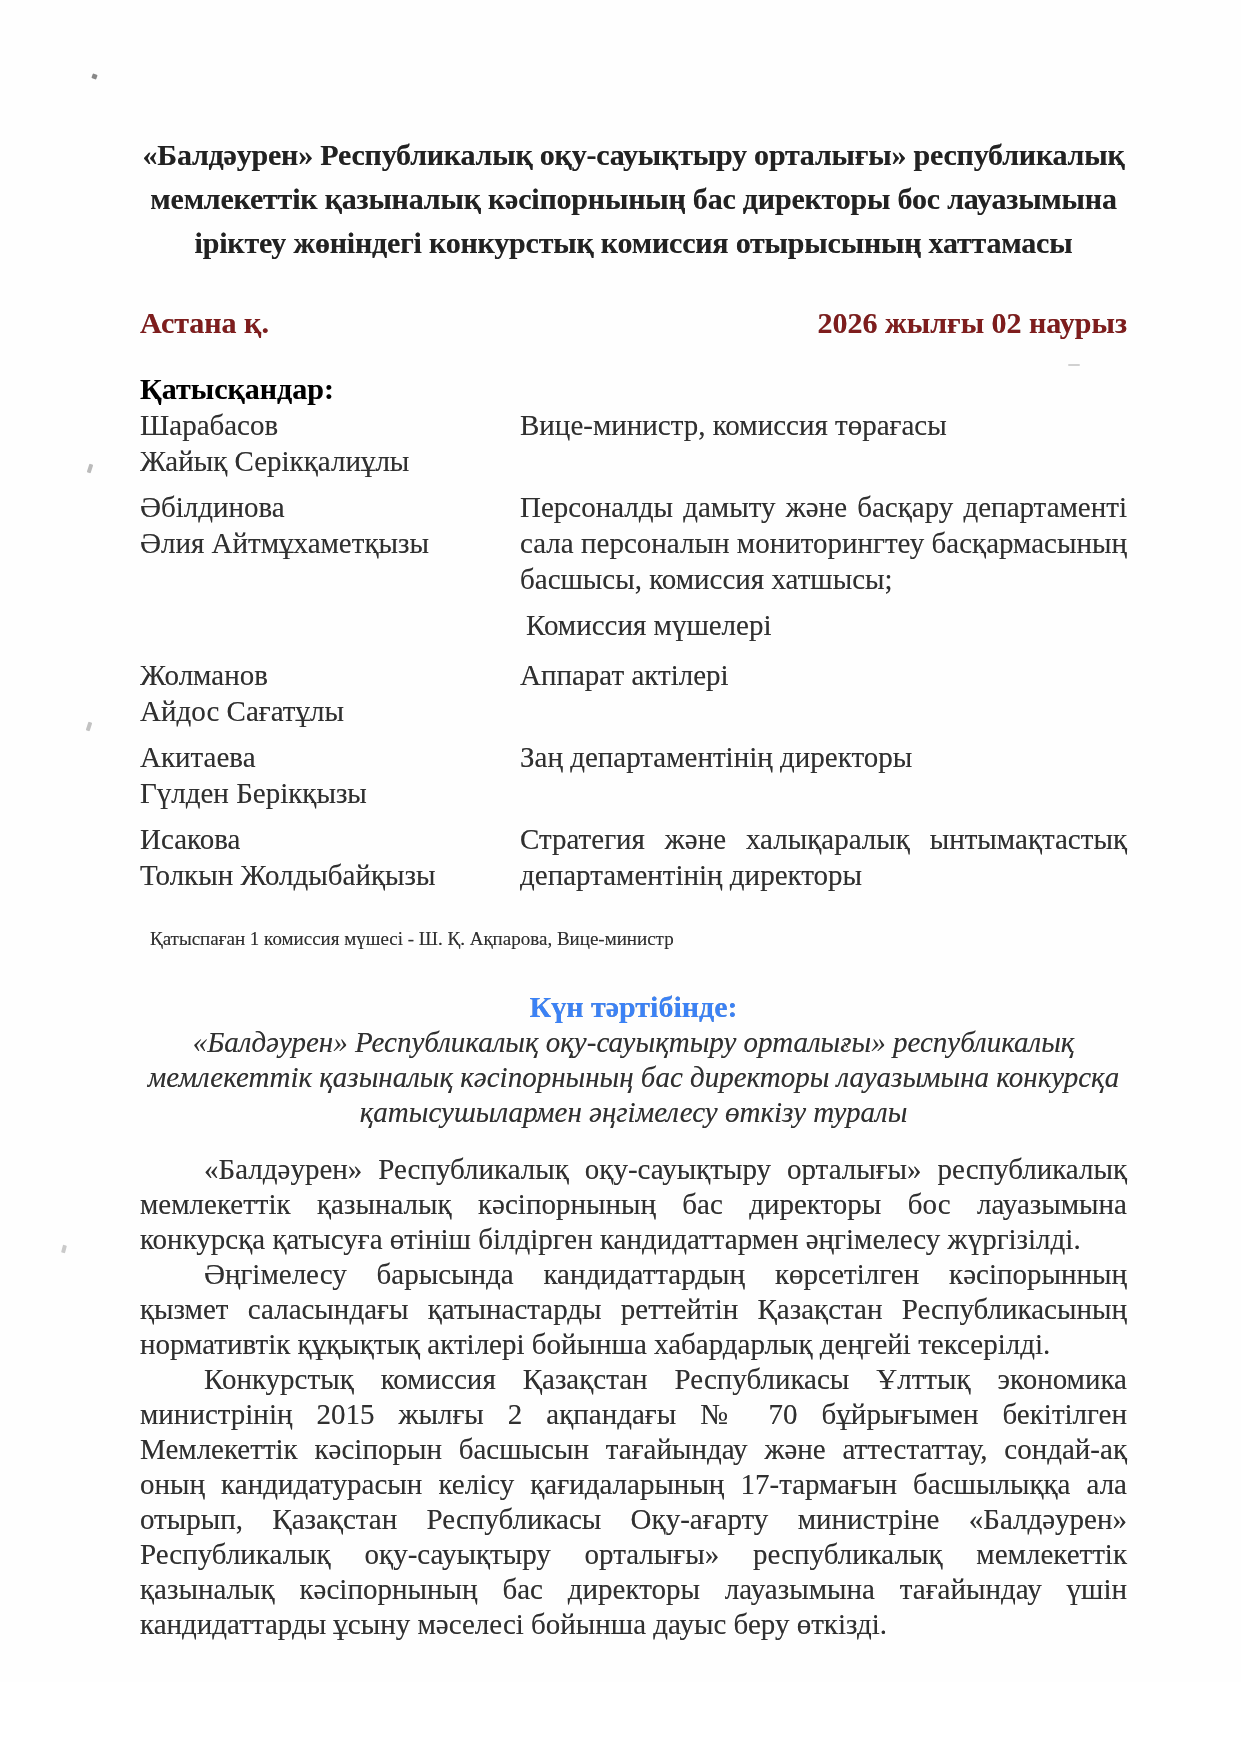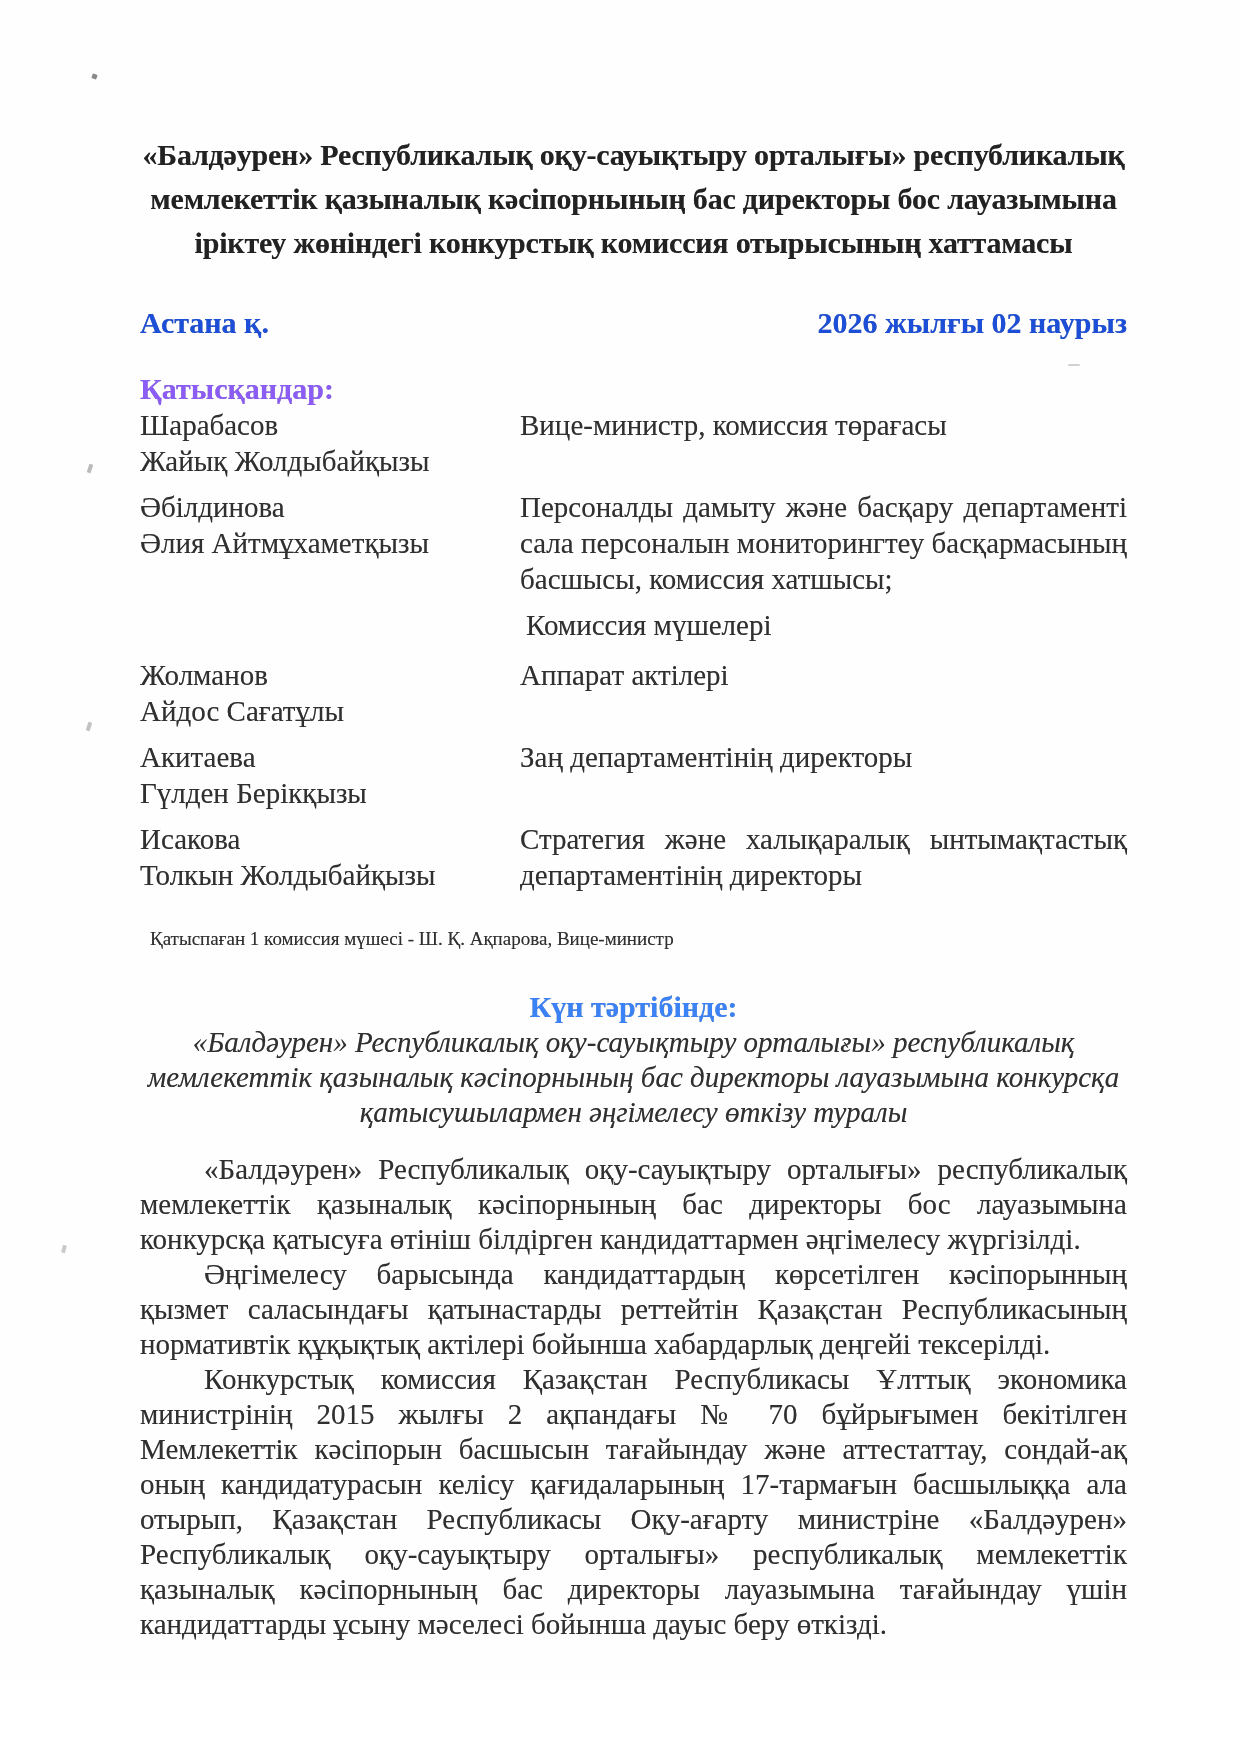--- a/index.html
+++ b/index.html
@@ -34,28 +34,28 @@
     color: #222222;
   }
   .meta-row {
     margin-top: 40px;
     display: flex;
     justify-content: space-between;
     align-items: baseline;
     font-weight: bold;
     font-size: 30px;
     line-height: 36px;
-    color: #1d4ed8;
+    color: #7f1d1d;
   }
   .participants-heading {
     margin-top: 30px;
     font-weight: bold;
     font-size: 30px;
     line-height: 36px;
-    color: #8b5cf6;
+    color: #000000;
   }
   .p-row {
     display: flex;
     align-items: flex-start;
     margin-bottom: 10px;
     font-size: 29px;
     line-height: 36px;
   }
   .p-name {
     flex: 0 0 380px;
@@ -139,21 +139,21 @@
     <div class="meta-row">
       <span>Астана қ.</span>
       <span>2026 жылғы 02 наурыз</span>
     </div>
 
     <div class="participants-heading">Қатысқандар:</div>
 
     <div>
       <div class="p-row">
         <div class="p-name">Шарабасов
-Жайық Жолдыбайқызы</div>
+Жайық Серікқалиұлы</div>
         <div class="p-role">Вице-министр, комиссия төрағасы</div>
       </div>
       <div class="p-row">
         <div class="p-name">Әбілдинова
 Әлия Айтмұхаметқызы</div>
         <div class="p-role">Персоналды дамыту және басқару департаменті сала персоналын мониторингтеу басқармасының басшысы, комиссия хатшысы;</div>
       </div>
       <div class="members-label-row">Комиссия мүшелері</div>
       <div class="p-row">
         <div class="p-name">Жолманов

